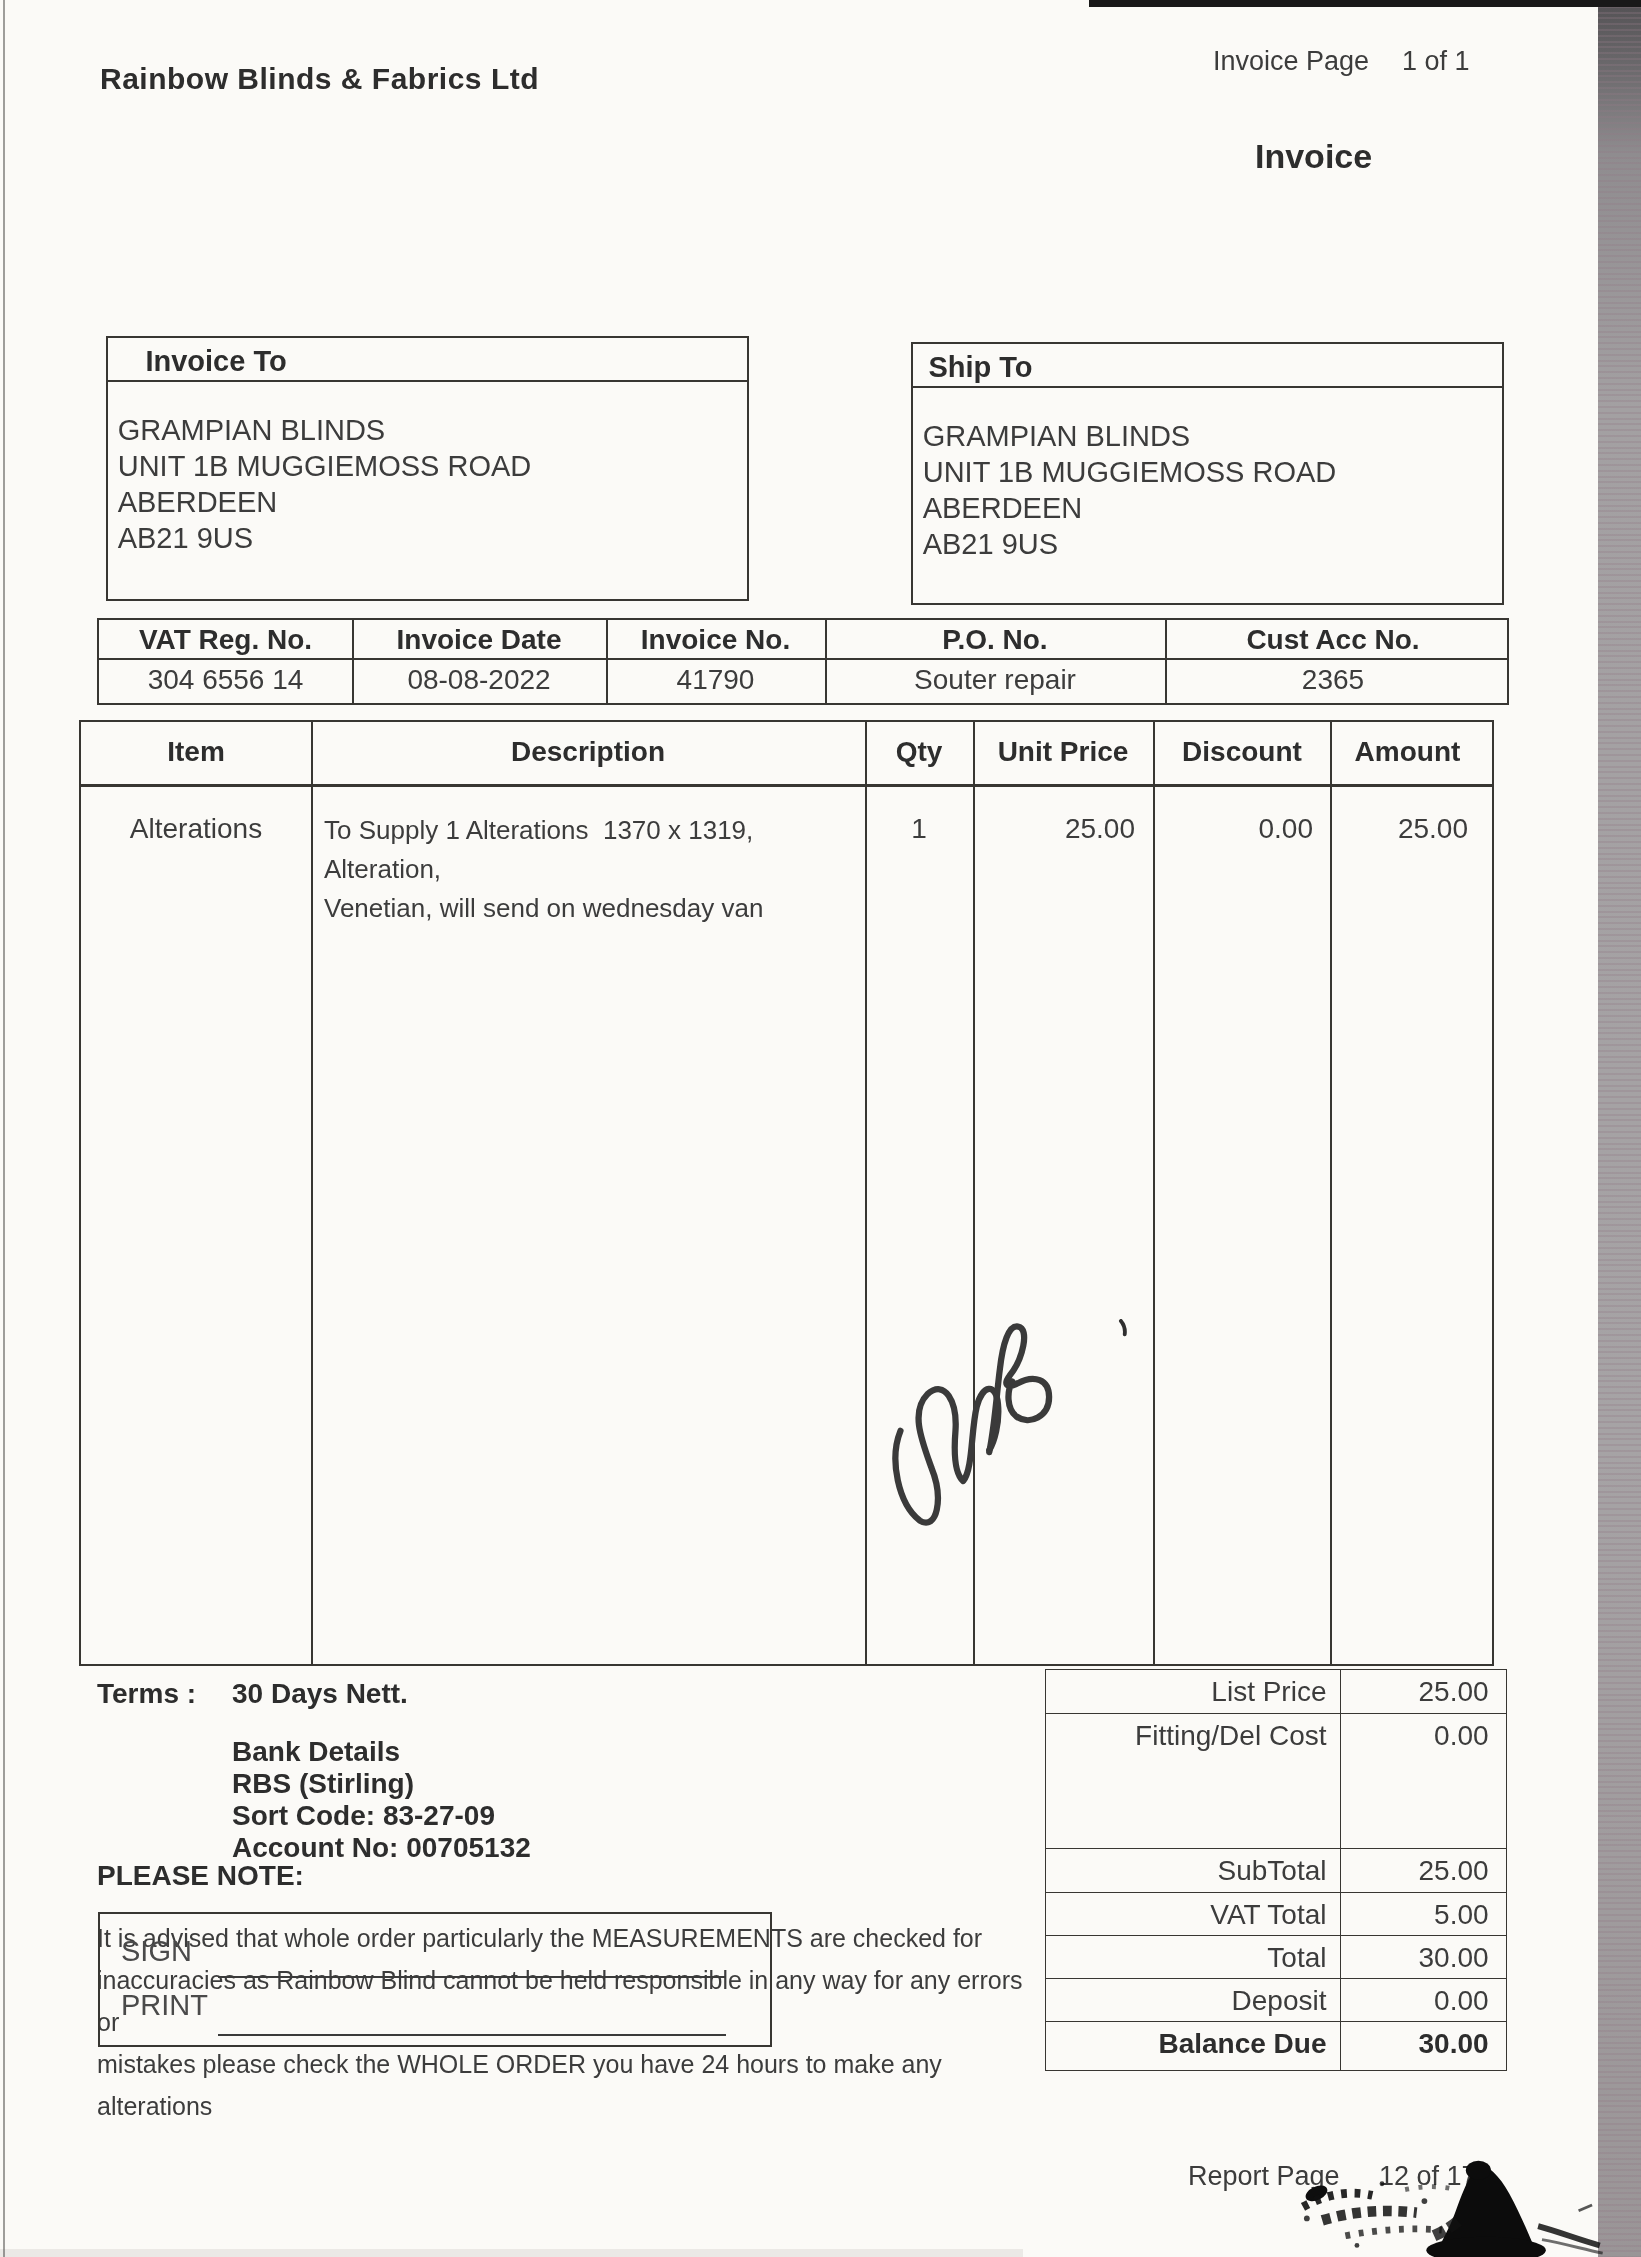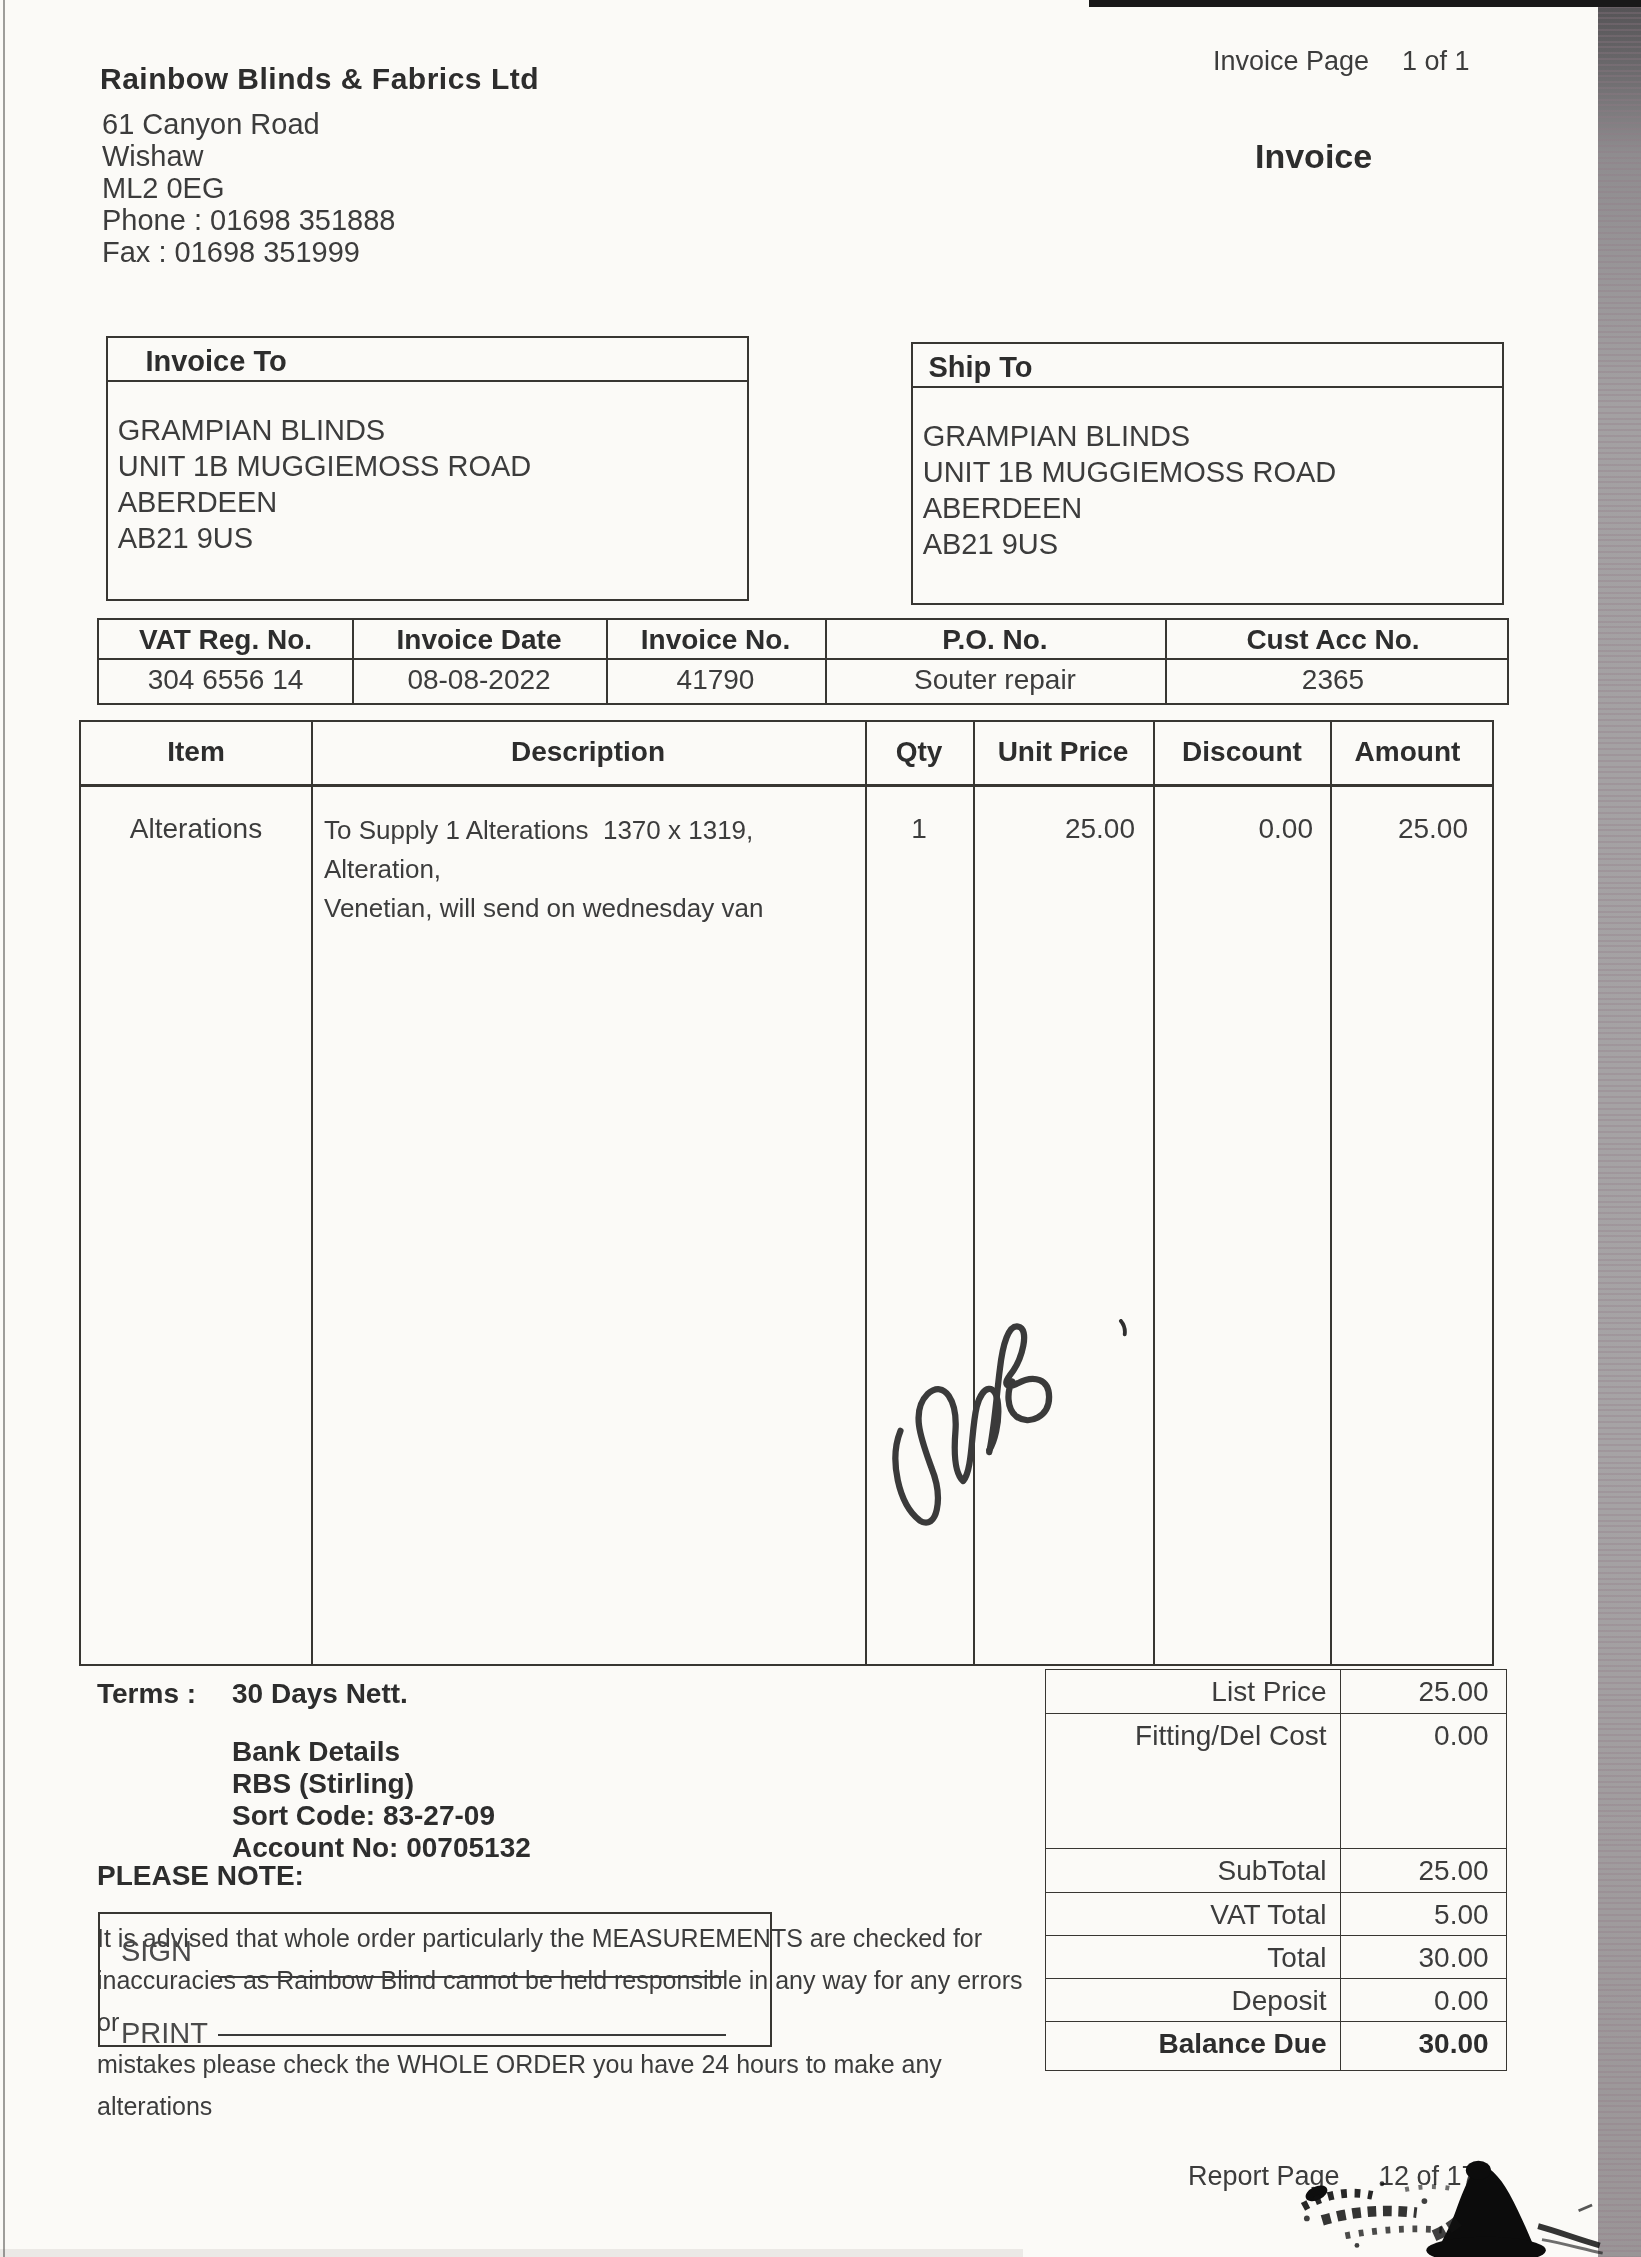--- a/index.html
+++ b/index.html
@@ -36,27 +36,20 @@
   .top-strip{left:1089px;top:0;width:552px;height:6.8px;background:#191919;}
   .left-line{left:2.9px;top:0;width:1.9px;height:2257px;background:rgba(82,80,78,.55);}
   .bottom-edge{left:0;top:2249px;width:1023px;height:8.7px;background:rgba(120,115,110,.12);}
 </style>
 </head>
 <body>
 
 <div class="page">
 
   <div class="abs b fs40 inkdark" style="left:100px;top:62px;letter-spacing:0.5px;">Rainbow Blinds &amp; Fabrics Ltd</div>
-  <div class="abs fs30" style="left:102px;top:108px;line-height:32px;">
-    <div>61 Canyon Road</div>
-    <div>Wishaw</div>
-    <div>ML2 0EG</div>
-    <div>Phone : 01698 351888</div>
-    <div>Fax : 01698 351999</div>
-  </div>
 
   <div class="abs fs28" style="left:1213px;top:46px;">Invoice Page</div>
   <div class="abs fs28" style="left:1402px;top:46px;">1 of 1</div>
   <div class="abs b fs35 inkdark" style="left:1255px;top:137px;">Invoice</div>
 
   <div class="abs box" style="left:106px;top:336px;width:639px;height:261px;">
     <div class="abs b fs30 inkdark" style="left:15.4px;top:6.8px;margin-left:22px;">Invoice To</div>
     <div class="hline" style="top:42px;"></div>
     <div class="abs fs30 addr-lines" style="left:9.7px;top:48px;">
       <div>GRAMPIAN BLINDS</div>
@@ -174,21 +167,21 @@
     </div>
     <div class="trow" style="height:48px;">
       <div class="tlabel fs29 b inkdark">Balance Due</div>
       <div class="tvalue fs29 b inkdark">30.00</div>
     </div>
   </div>
 
   <div class="abs box" style="left:98px;top:1912px;width:670px;height:131px;">
     <div class="abs fs30" style="left:21px;top:21px;color:#4a4a4a;">SIGN</div>
     <div class="abs thinline" style="left:118px;top:62px;width:508px;"></div>
-    <div class="abs fs30" style="left:21px;top:75px;color:#4a4a4a;margin-top:28px;">PRINT</div>
+    <div class="abs fs30" style="left:21px;top:75px;color:#4a4a4a;">PRINT</div>
     <div class="abs thinline" style="left:118px;top:120px;width:508px;"></div>
   </div>
 
   <div class="abs fs28" style="left:1188px;top:2161px;">Report Page</div>
   <div class="abs fs28" style="left:1379px;top:2161px;">12 of 17</div>
 
   <div class="abs bottom-edge"></div>
   <div class="abs left-line"></div>
   <div class="abs right-band"></div>
   <div class="abs top-strip"></div>

